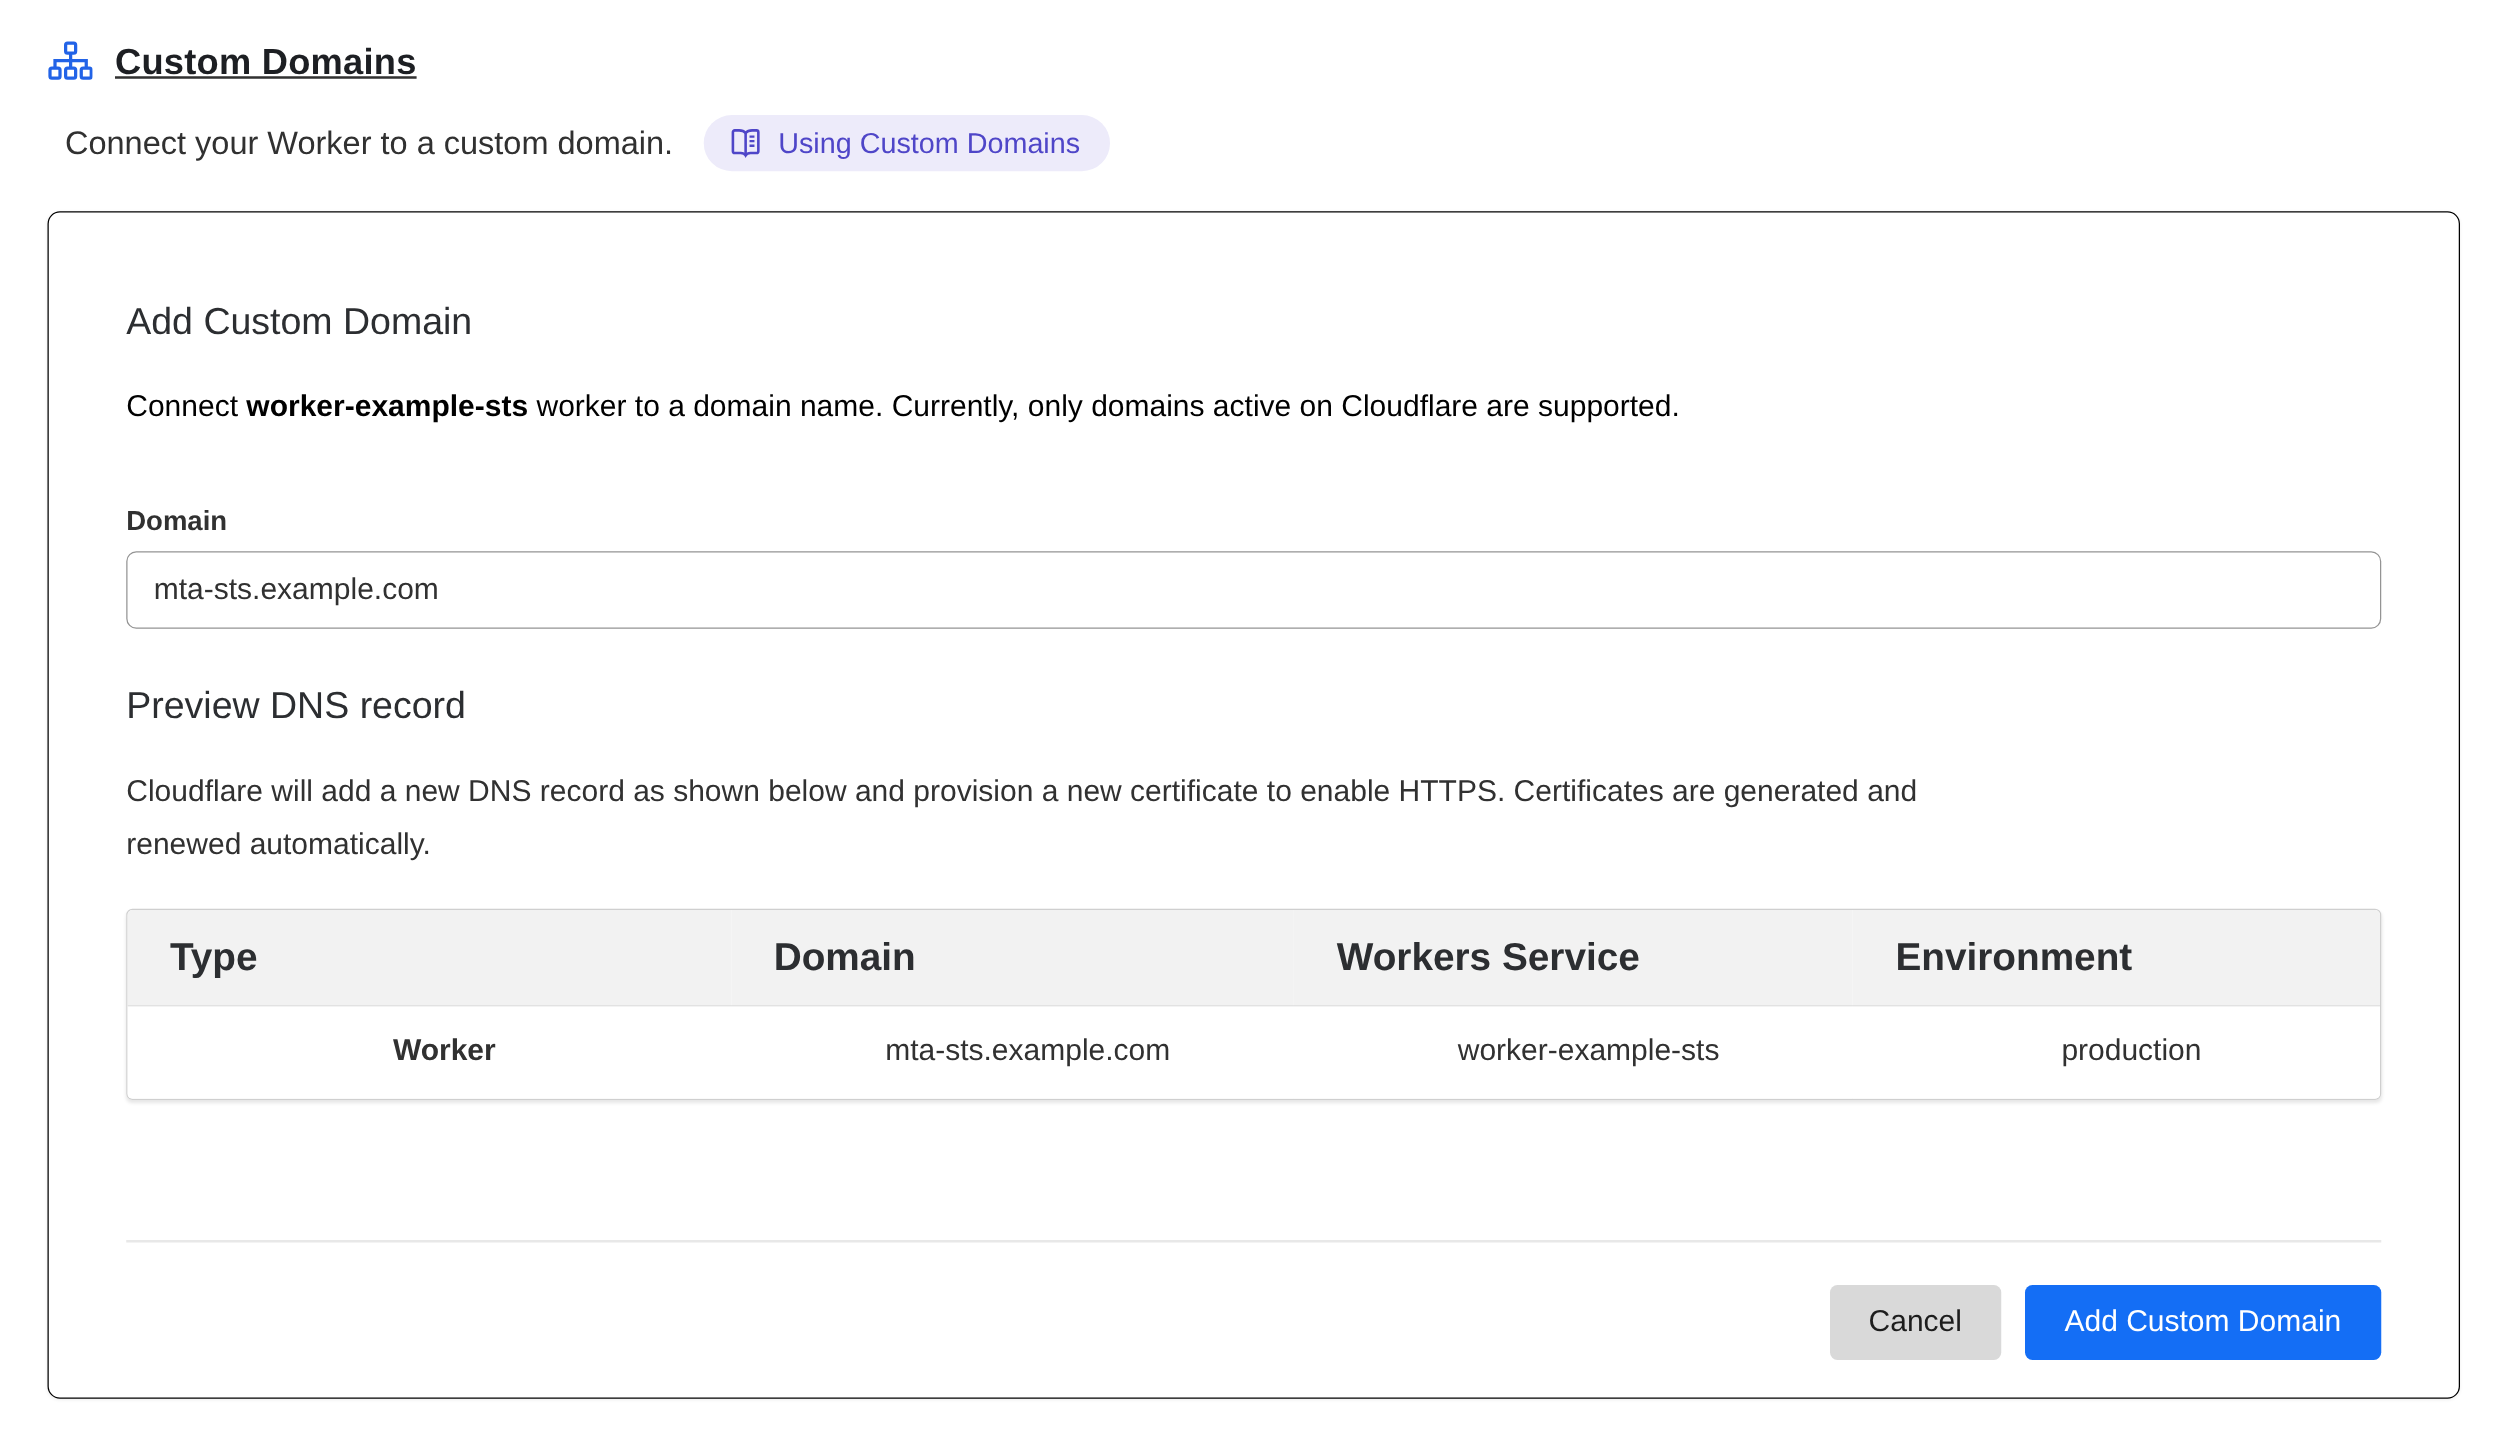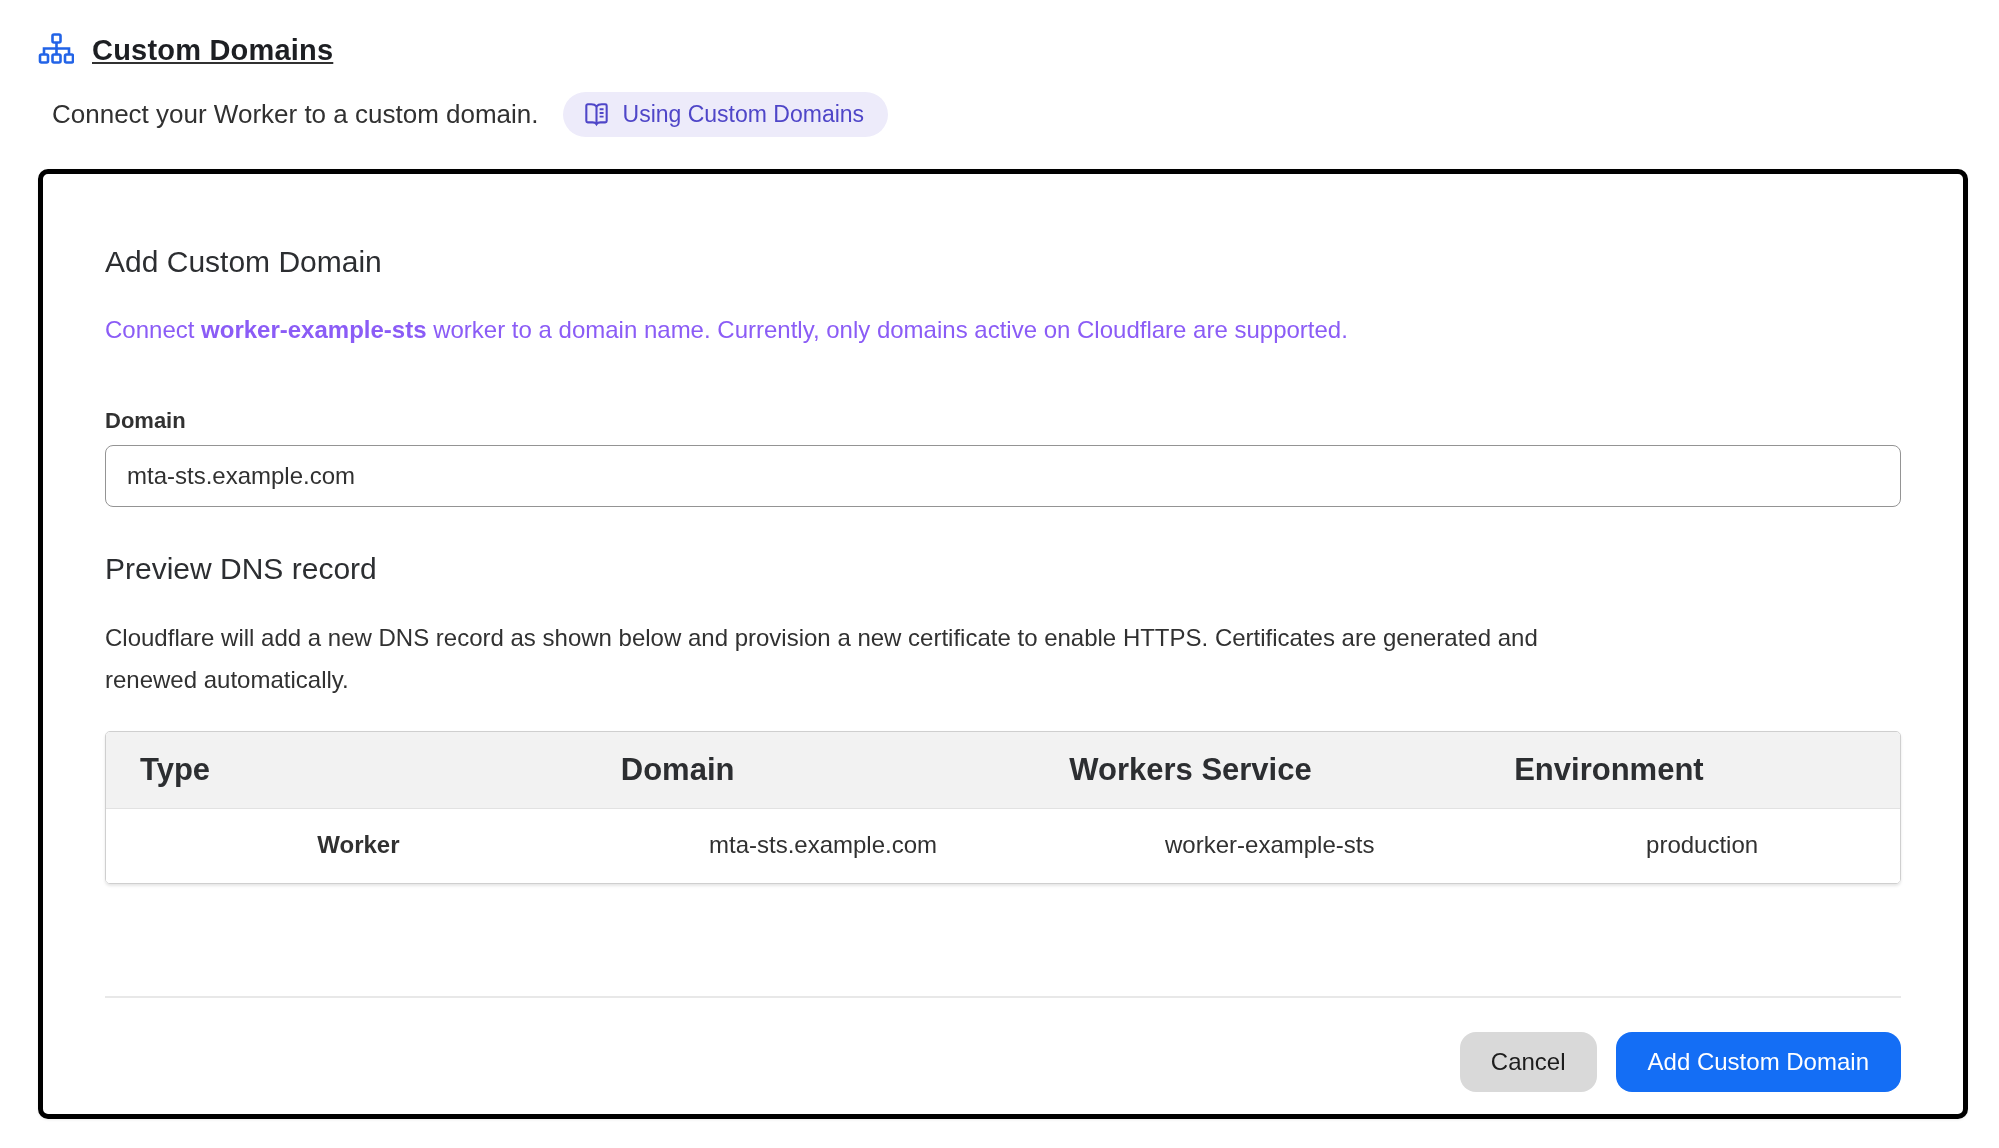--- a/index.html
+++ b/index.html
@@ -47,37 +47,37 @@
     user-select: none;
   }
   .docs-pill span.docs-label { font-size: 23px; color: #4f46c8; }
 
   
   .card {
     margin-top: 32px;
     width: 1930px;
     height: 950px;
     background: #ffffff;
-    border: 5px solid #000000;
+    border: 1px solid #000000;
     border-radius: 10px;
     box-shadow: 0 1px 3px rgba(0,0,0,0.07);
     padding: 70px 62px 54px 62px;
   }
   .section-heading {
     font-size: 30px;
     font-weight: 500;
     color: #2c2e31;
     margin: 0;
     line-height: 36px;
   }
   .form-description {
     margin-top: 34px;
     font-size: 24px;
     line-height: 32px;
-    color: #8b5cf6;
+    color: #000000;
   }
   .form-description b { font-weight: 700; }
 
   .field-label {
     margin-top: 62px;
     font-size: 22px;
     font-weight: 700;
     color: #313131;
   }
   .domain-input {
@@ -150,21 +150,21 @@
   .actions-row {
     display: flex;
     justify-content: flex-end;
     align-items: center;
     gap: 19px;
     margin-top: 34px;
   }
   .btn {
     height: 60px;
     border: none;
-    border-radius: 16px;
+    border-radius: 6px;
     font-family: "Liberation Sans", sans-serif;
     font-size: 24px;
     cursor: pointer;
     display: inline-flex;
     align-items: center;
     justify-content: center;
   }
   .btn-cancel {
     background: #d9d9d9;
     color: #1d1d1d;

